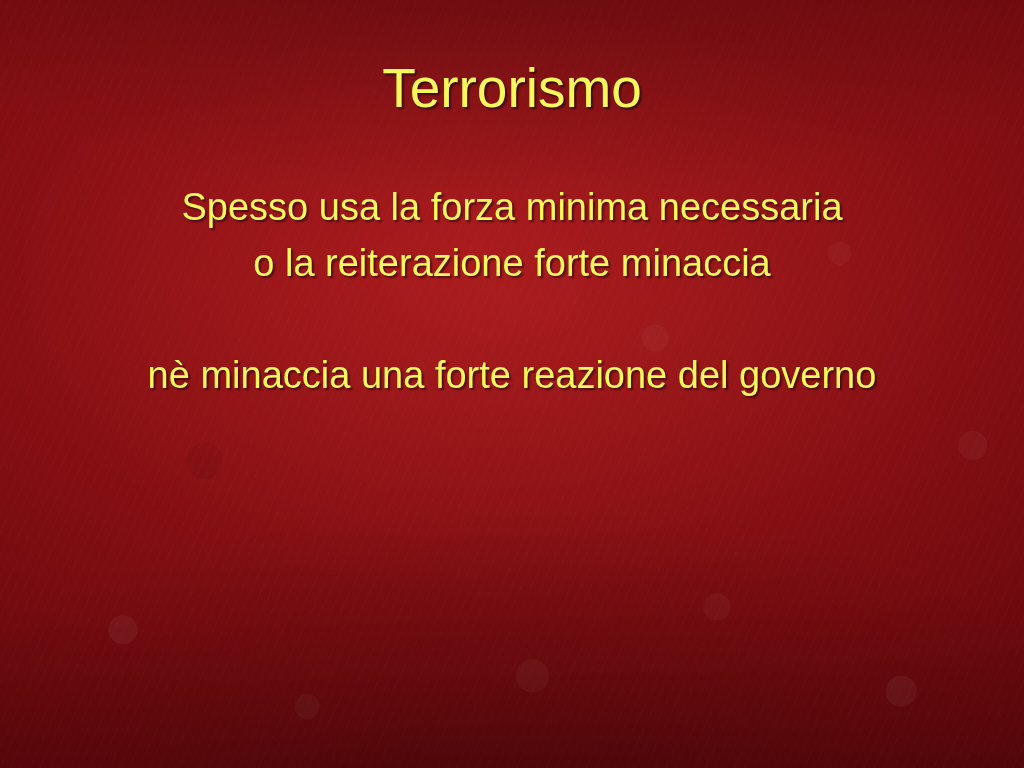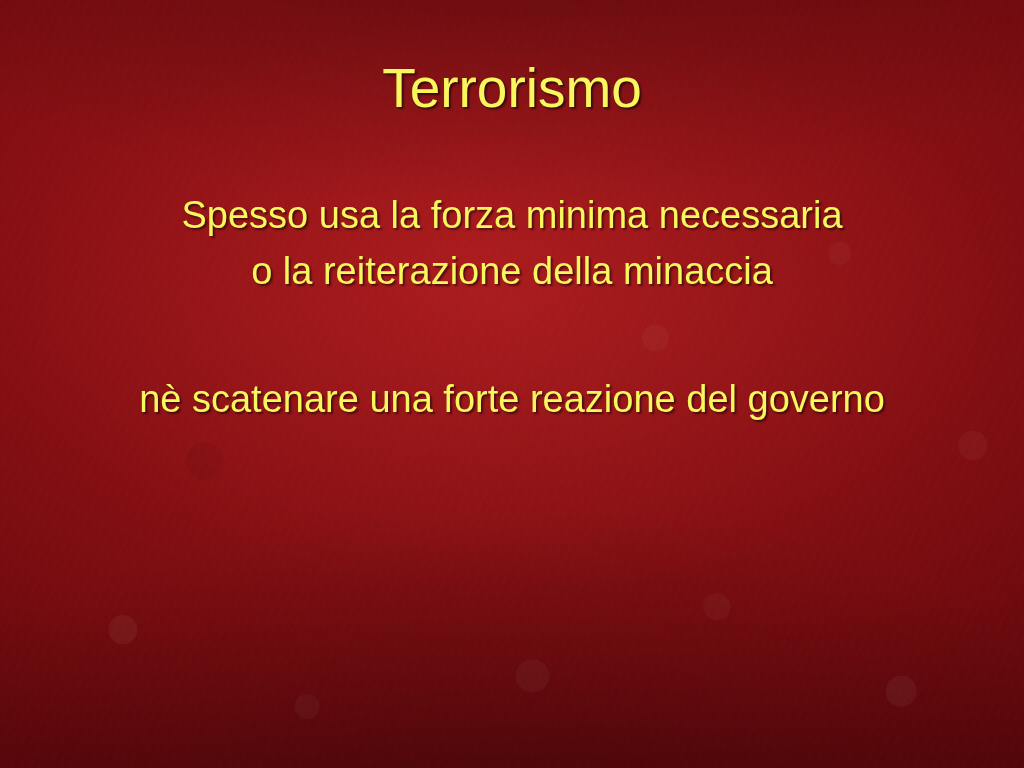--- a/index.html
+++ b/index.html
@@ -82,21 +82,21 @@
     left: 0;
     width: 100%;
     text-align: center;
     color: #f8f85e;
     font-size: 38px;
     line-height: 1.47;
     text-shadow: 2px 2px 2px rgba(0,0,0,0.5);
   }
 
   .para {
-    margin: 8px;
+    margin: 0;
   }
   .para-line {
     display: block;
     white-space: nowrap;
   }
   .para-gap {
     height: 56px;
   }
 </style>
 </head>
@@ -106,21 +106,21 @@
   <div class="texture-a"></div>
   <div class="texture-b"></div>
   <div class="texture-c"></div>
 
   <div class="content">
     <h1 class="slide-title">Terrorismo</h1>
 
     <div class="body-block">
       <p class="para">
         <span class="para-line">Spesso usa la forza minima necessaria</span>
-        <span class="para-line">o la reiterazione della minaccia</span>
+        <span class="para-line">o la reiterazione forte minaccia</span>
       </p>
       <div class="para-gap"></div>
       <p class="para">
-        <span class="para-line">nè scatenare una forte reazione del governo</span>
+        <span class="para-line">nè minaccia una forte reazione del governo</span>
       </p>
     </div>
   </div>
 </div>
 
 </body></html>

